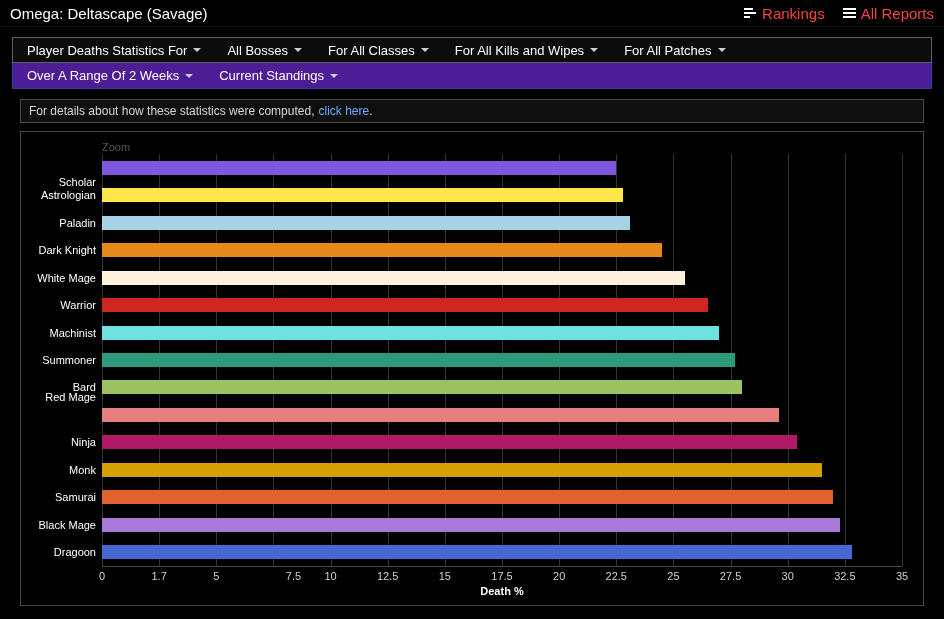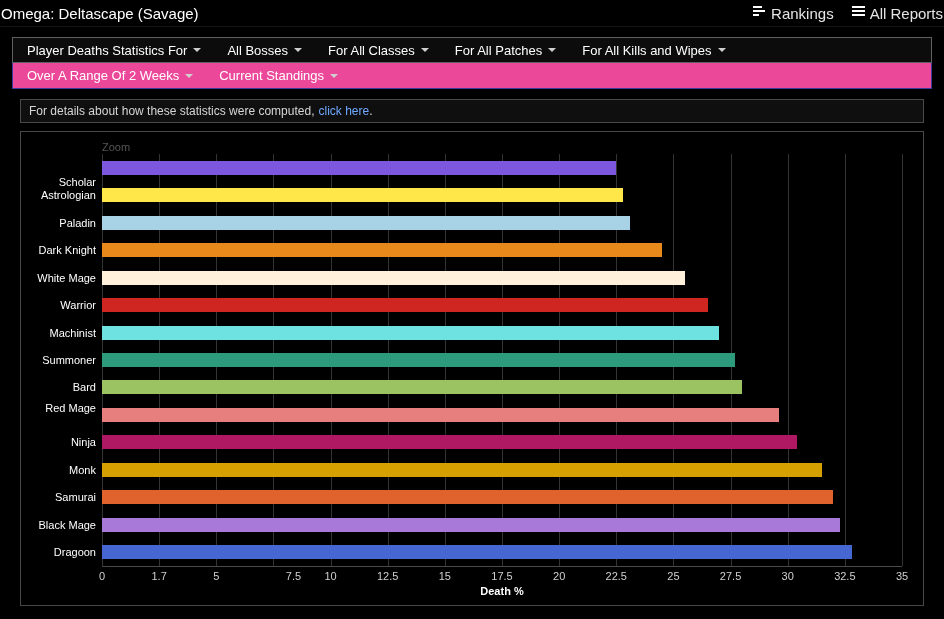--- a/index.html
+++ b/index.html
@@ -1,28 +1,28 @@
 <!DOCTYPE html>
 <html><head>
 <meta charset="utf-8">
 <style>
   * { margin:0; padding:0; box-sizing:border-box; }
   html,body { width:944px; height:619px; background:#000; font-family:"Liberation Sans", sans-serif; overflow:hidden; }
 
   
-  .topbar { height:27px; display:flex; align-items:center; justify-content:space-between; padding:0 1px; background:#000; border-bottom:1px solid #141414; }
+  .topbar { height:27px; display:flex; align-items:center; justify-content:space-between; padding:0 10px; background:#000; border-bottom:1px solid #141414; }
   .topbar-title { color:#fff; font-size:15px; }
   .topbar-nav { display:flex; align-items:center; gap:18px; }
-  .topbar-link { color:#e5e5e5; font-size:15px; text-decoration:none; display:flex; align-items:flex-start; gap:5px; cursor:pointer; }
+  .topbar-link { color:#ef4444; font-size:15px; text-decoration:none; display:flex; align-items:center; gap:5px; cursor:pointer; }
   .topbar-link svg { display:block; }
 
   
   .strip { margin:0 12px; height:26px; display:flex; align-items:center; padding:4px 4px; gap:6px; }
   .strip-primary { margin-top:10px; background:#0c0c0c; border:1px solid #606060; }
-  .strip-secondary { background:#ec4899; border:1px solid #3a3a9a; border-top:none; }
+  .strip-secondary { background:#4c1d95; border:1px solid #3a3a9a; border-top:none; }
   .tb-btn { background:transparent; border:none; color:#fff; font-size:13px; font-family:"Liberation Sans", sans-serif; padding:4px 10px; display:flex; align-items:center; cursor:pointer; white-space:nowrap; }
   .caret { display:inline-block; width:0; height:0; border-left:4px solid transparent; border-right:4px solid transparent; border-top:4px solid #cfcfcf; margin-left:6px; }
 
   
   .info-bar { margin:10px 20px 0; background:#0f0f0f; border:1px solid #4a4a4a; padding:4px 8px; font-size:12px; color:#d6d6d6; }
   .info-link { color:#6fa8ff; text-decoration:none; margin-left:4px; cursor:pointer; }
 
   
   .chart-box { margin:8px 20px 12px; background:#000; border:1px solid #484848; padding:8px 0 6px 0; }
   .zoom-label { margin-left:81px; height:14px; line-height:14px; font-size:11px; color:#555; }
@@ -66,25 +66,25 @@
   </button>
   <button class="tb-btn">
     <span>All Bosses</span>
     <span class="caret"></span>
   </button>
   <button class="tb-btn">
     <span>For All Classes</span>
     <span class="caret"></span>
   </button>
   <button class="tb-btn">
-    <span>For All Patches</span>
+    <span>For All Kills and Wipes</span>
     <span class="caret"></span>
   </button>
   <button class="tb-btn">
-    <span>For All Kills and Wipes</span>
+    <span>For All Patches</span>
     <span class="caret"></span>
   </button>
 </div>
 
 <div class="strip strip-secondary">
   <button class="tb-btn">
     <span>Over A Range Of 2 Weeks</span>
     <span class="caret"></span>
   </button>
   <button class="tb-btn">
@@ -126,21 +126,21 @@
       <span class="cat-label" style="top: 116.6px;">White Mage</span>
       <div class="bar" style="top: 116.6px; width: 72.8571%; background: rgb(255, 240, 220);"></div>
       <span class="cat-label" style="top: 144.067px;">Warrior</span>
       <div class="bar" style="top: 144.067px; width: 75.7143%; background: rgb(207, 38, 33);"></div>
       <span class="cat-label" style="top: 171.533px;">Machinist</span>
       <div class="bar" style="top: 171.533px; width: 77.1429%; background: rgb(110, 225, 225);"></div>
       <span class="cat-label" style="top: 199px;">Summoner</span>
       <div class="bar" style="top: 199px; width: 79.1429%; background: rgb(45, 154, 123);"></div>
       <span class="cat-label" style="top: 226.467px;">Bard</span>
       <div class="bar" style="top: 226.467px; width: 80%; background: rgb(155, 195, 98);"></div>
-      <span class="cat-label" style="top: 247px;">Red Mage</span>
+      <span class="cat-label" style="top: 236px;">Red Mage</span>
       <div class="bar" style="top: 253.933px; width: 84.5714%; background: rgb(232, 127, 127);"></div>
       <span class="cat-label" style="top: 281.4px;">Ninja</span>
       <div class="bar" style="top: 281.4px; width: 86.8571%; background: rgb(175, 25, 100);"></div>
       <span class="cat-label" style="top: 308.867px;">Monk</span>
       <div class="bar" style="top: 308.867px; width: 90%; background: rgb(214, 160, 0);"></div>
       <span class="cat-label" style="top: 336.333px;">Samurai</span>
       <div class="bar" style="top: 336.333px; width: 91.4286%; background: rgb(224, 99, 46);"></div>
       <span class="cat-label" style="top: 363.8px;">Black Mage</span>
       <div class="bar" style="top: 363.8px; width: 92.2857%; background: rgb(168, 121, 216);"></div>
       <span class="cat-label" style="top: 391.267px;">Dragoon</span>

